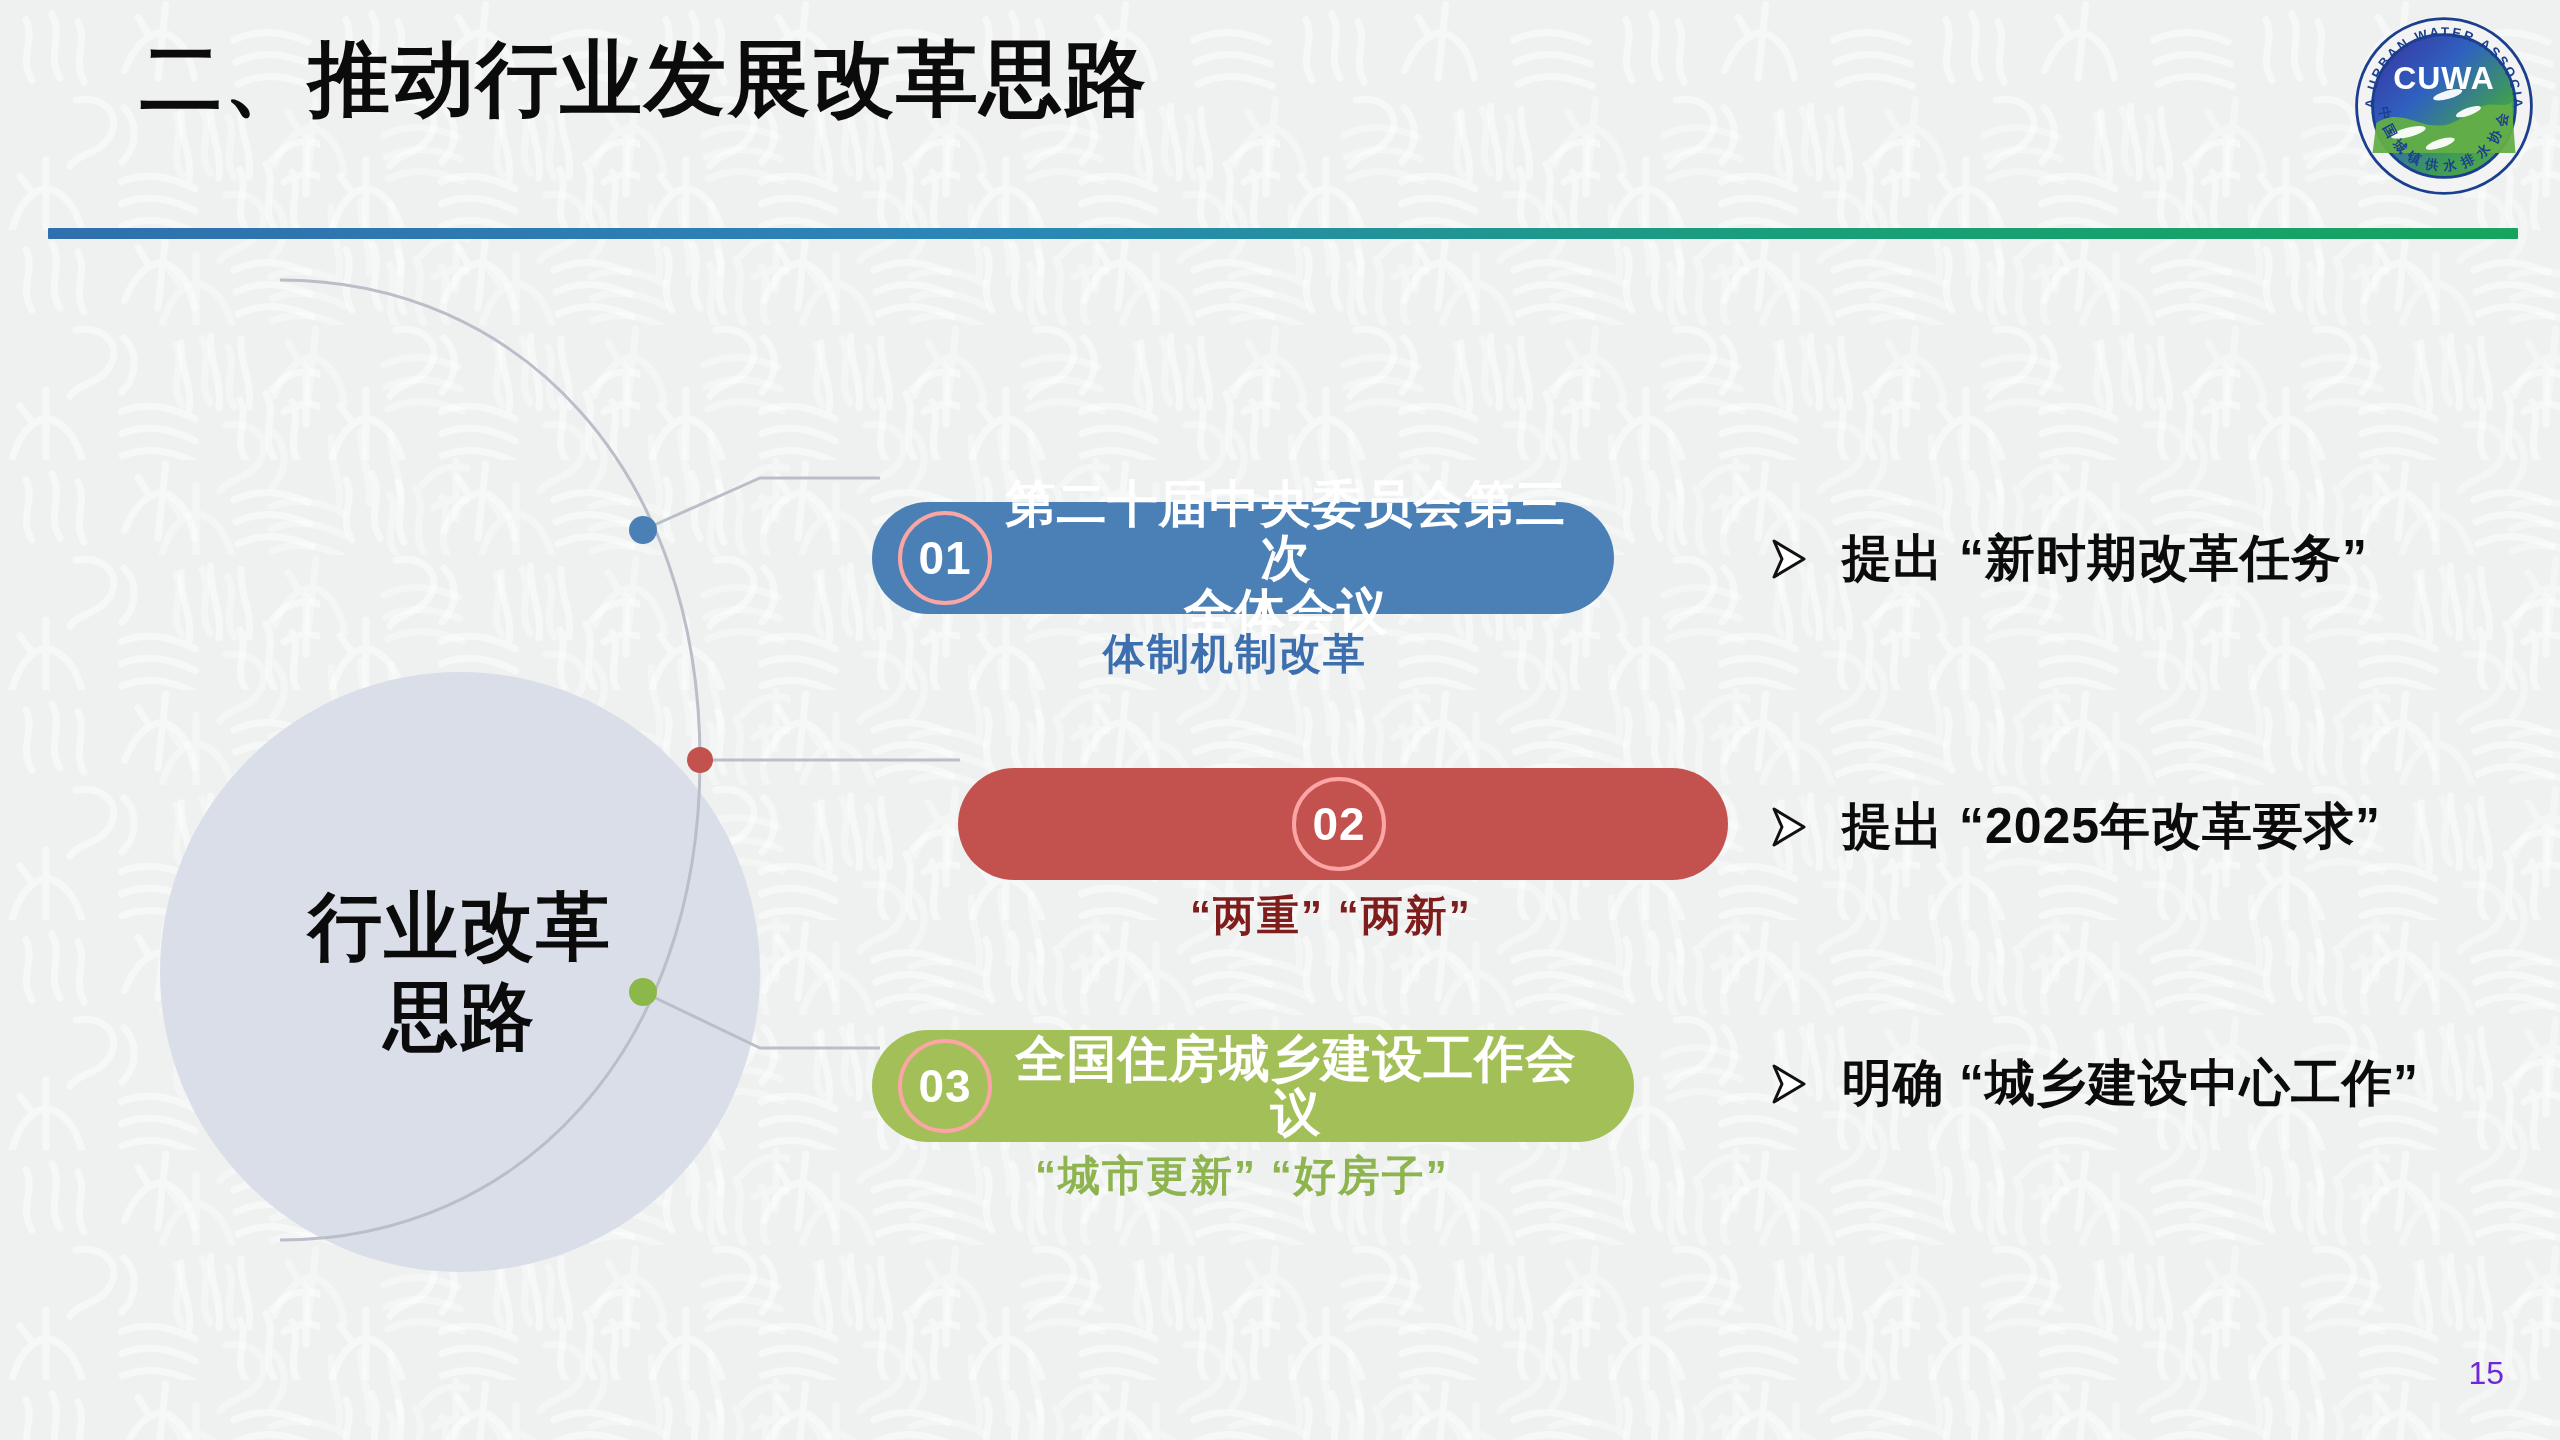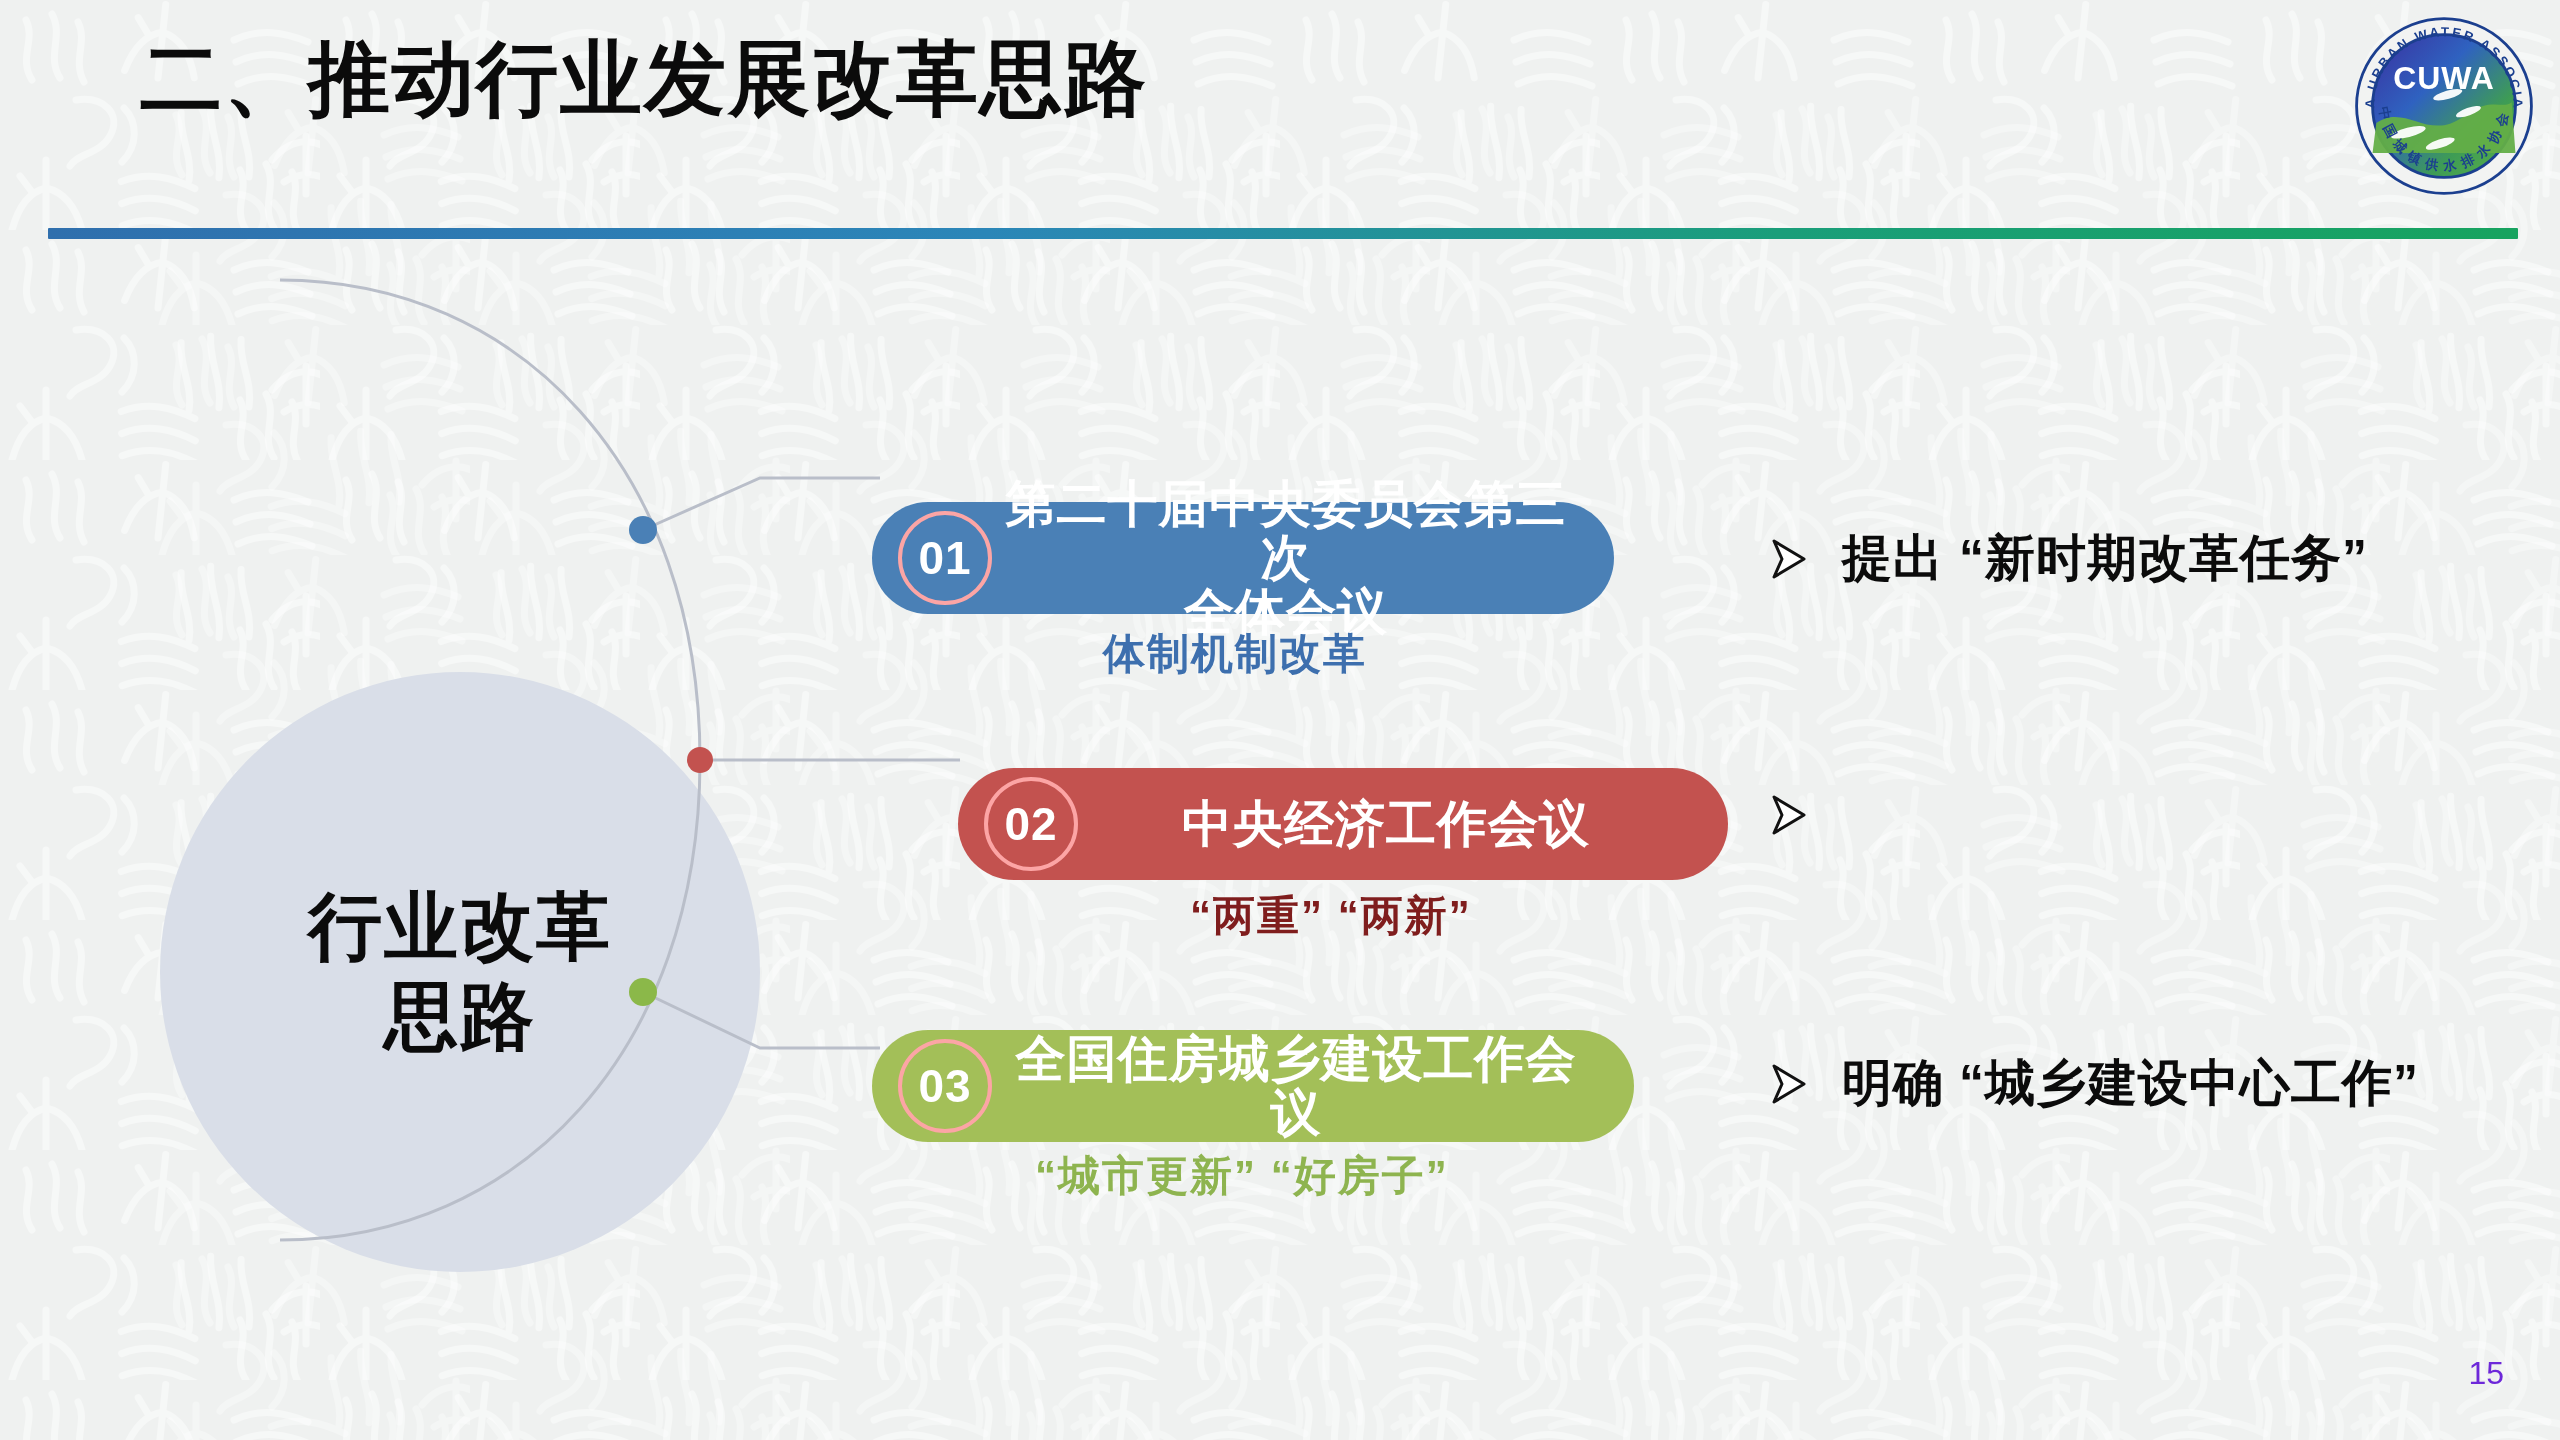--- a/index.html
+++ b/index.html
@@ -293,21 +293,20 @@
 
   <div class="card" id="card-01" style="background: rgb(74, 128, 182);">
     <div class="badge">01</div>
     <div class="card-title">第二十届中央委员会第三次
 全体会议</div>
   </div>
   <div class="sub" id="sub-01" style="color: rgb(61, 111, 174);">体制机制改革</div>
 
   <div class="card" id="card-02" style="background: rgb(195, 82, 79); justify-content: center;">
     <div class="badge">02</div>
-    <div class="card-title">中央经济工作会议</div>
   </div>
   <div class="sub" id="sub-02" style="color: #7f1d1d;">“两重”  “两新”</div>
 
   <div class="card" id="card-03" style="background: rgb(163, 191, 88);">
     <div class="badge">03</div>
     <div class="card-title">全国住房城乡建设工作会议</div>
   </div>
   <div class="sub" id="sub-03" style="color: rgb(142, 180, 79);">“城市更新”  “好房子”</div>
 
   <div class="bullet" id="bullet-1">
@@ -318,20 +317,21 @@
     </span>
     <span>提出  “新时期改革任务”</span>
   </div>
 
   <div class="bullet" id="bullet-2">
     <span class="arrow">
       <svg width="40" height="44" viewBox="0 0 40 44">
         <path d="M6 4 L36 22 L6 40 L14 22 Z" fill="#ffffff" stroke="#111111" stroke-width="3" stroke-linejoin="round"></path>
       </svg>
     </span>
+    <span>提出  “2025年改革要求”</span>
   </div>
 
   <div class="bullet" id="bullet-3">
     <span class="arrow">
       <svg width="40" height="44" viewBox="0 0 40 44">
         <path d="M6 4 L36 22 L6 40 L14 22 Z" fill="#ffffff" stroke="#111111" stroke-width="3" stroke-linejoin="round"></path>
       </svg>
     </span>
     <span>明确  “城乡建设中心工作”</span>
   </div>

